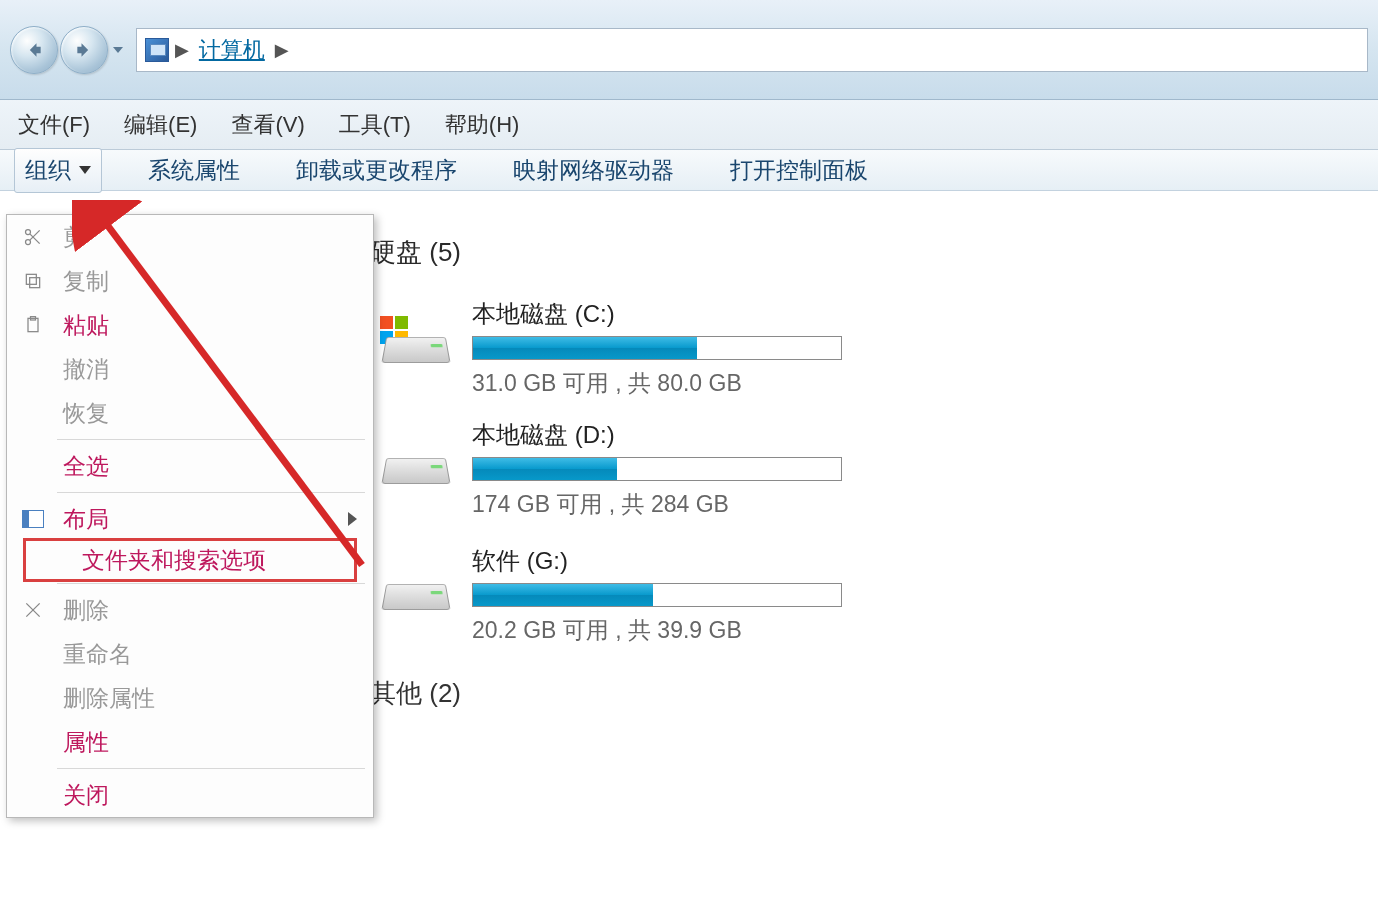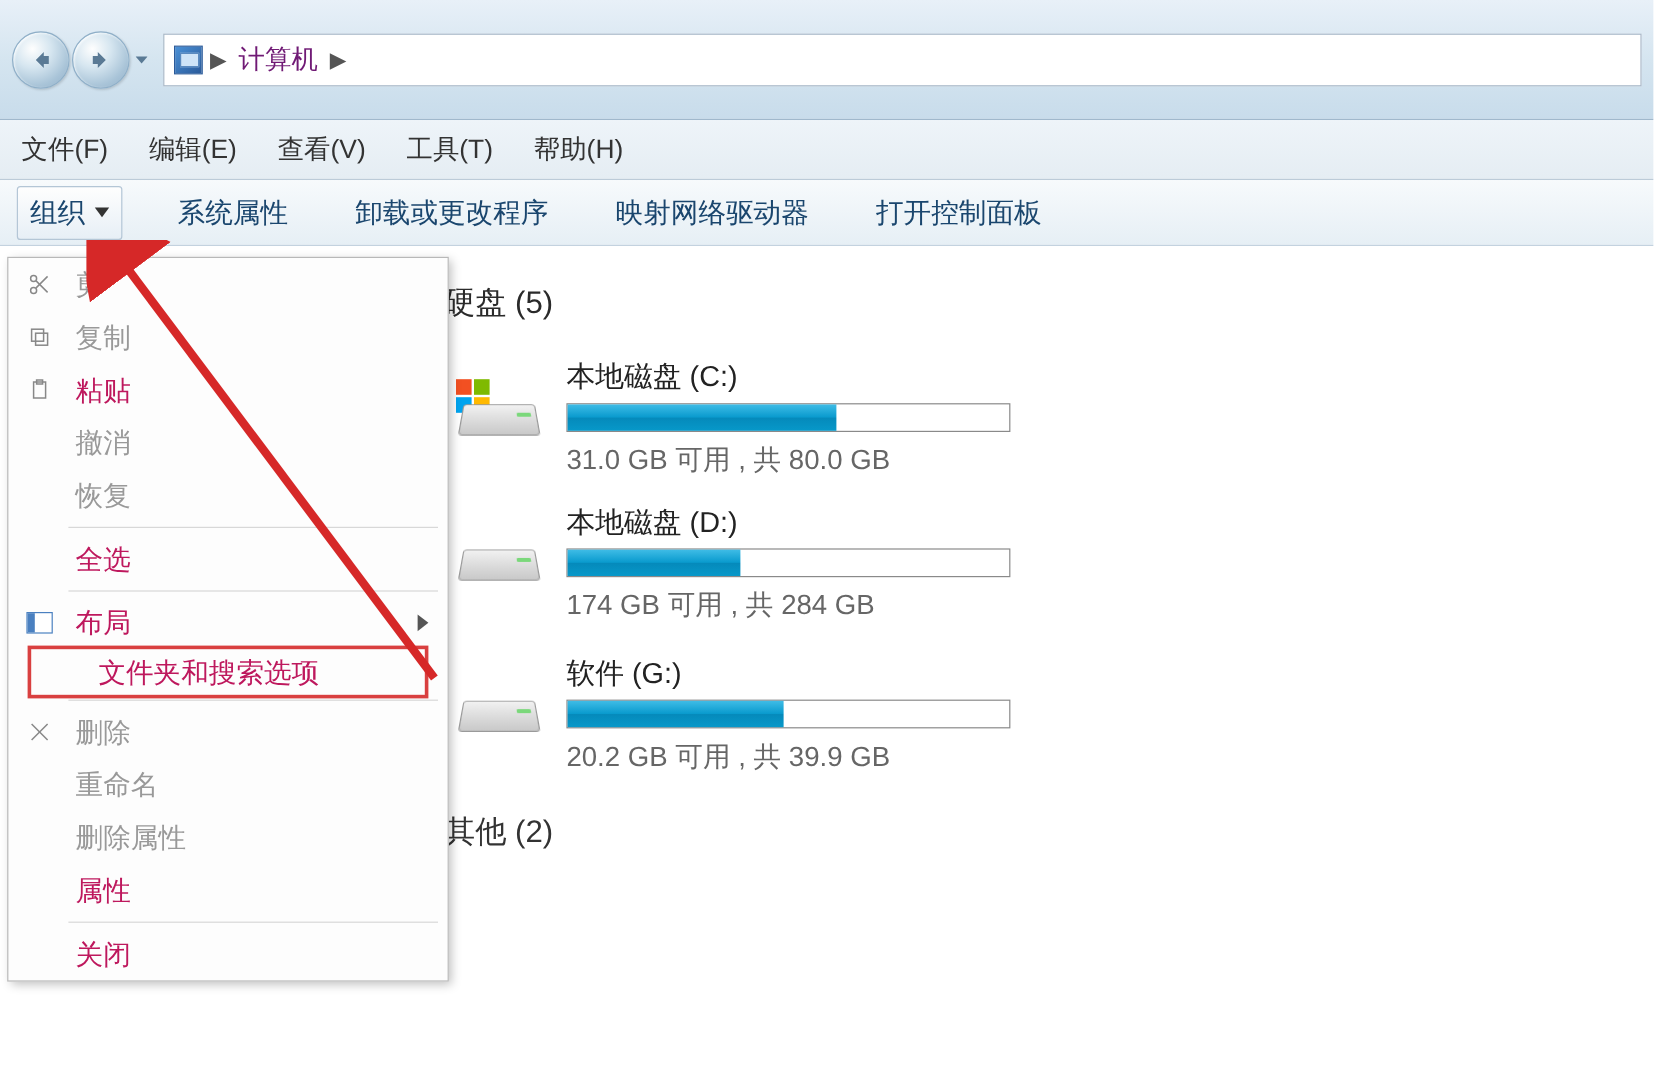--- a/index.html
+++ b/index.html
@@ -61,38 +61,38 @@
   background: linear-gradient(135deg,#4a90d6,#2a5a9a);
   border:1px solid #2a5a9a;
   display:inline-block;
   position: relative;
 }
 .bc-icon::after{
   content:''; position:absolute; left:4px; top:5px; width:14px; height:10px;
   background:#cfe4f8; border:1px solid #5a8ac0;
 }
 .bc-sep { color:#555; font-size:18px; }
-.bc-text { margin: 0 4px; color:#701a75; }
+.bc-text { margin: 0 4px; color:#0369a1;text-decoration:underline; }
 
 
 .menu-bar {
   height: 50px;
   background: linear-gradient(to bottom, #eef4f9 0%, #e5edf3 100%);
   border-bottom: 1px solid #bccbd8;
   display: flex;
   align-items: center;
   padding: 0 12px;
   gap: 22px;
   font-size: 22px;
 }
 .menu-item { padding: 4px 6px; cursor: default; }
 
 
 .toolbar {
-  height: 55px;
+  height: 41px;
   background: linear-gradient(to bottom, #f7fafc 0%, #e6eff5 100%);
   border-bottom: 1px solid #c3d2df;
   display: flex;
   align-items: center;
   padding: 0 14px;
   gap: 36px;
   font-size: 23px;
   color: #1a466e;
   position: relative;
 }

